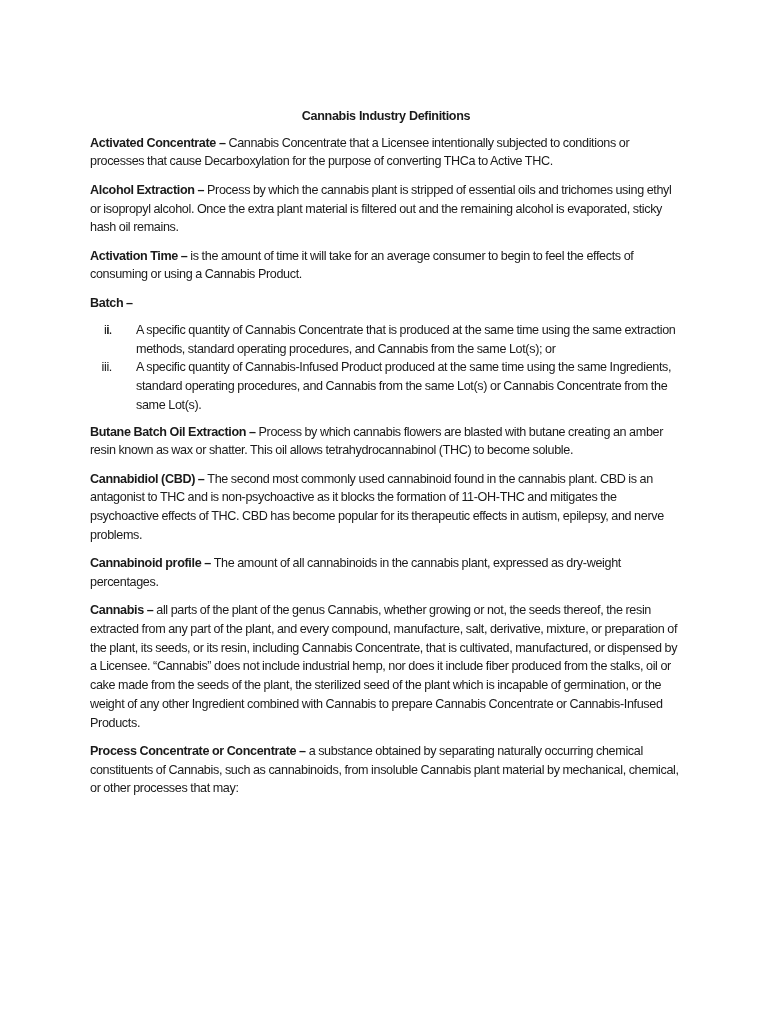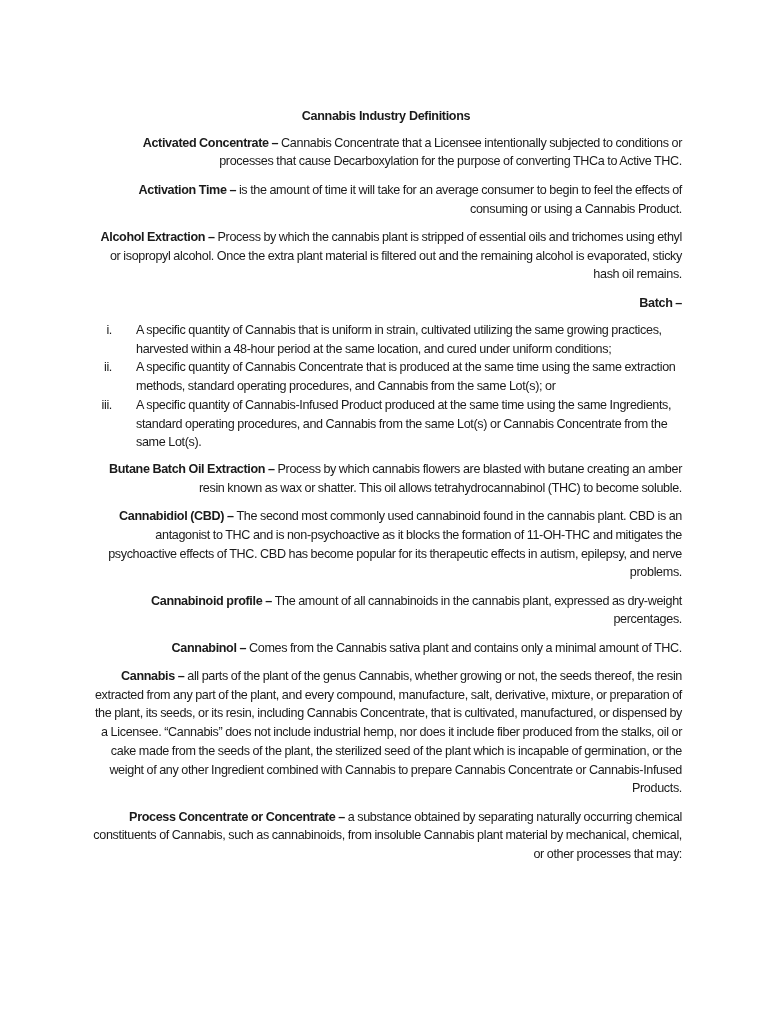--- a/index.html
+++ b/index.html
@@ -28,21 +28,20 @@
       letter-spacing: -0.35px;
       line-height: 18.7px;
       margin: 15px 0 8px 0;
     }
     .def {
       font-size: 12.6px;
       letter-spacing: -0.35px;
       word-spacing: -0.3px;
       line-height: 18.7px;
       margin: 0 0 9.7px 0;
-      text-align: right;
     }
     .term {
       font-weight: bold;
     }
     .batch-list {
       list-style: none;
       margin: -1px 0 8px 0;
       padding: 0;
     }
     .batch-item {
@@ -64,34 +63,33 @@
 <body>
 
 <div class="page">
   <div class="doc-title">Cannabis Industry Definitions</div>
 
   <p class="def">
     <span class="term">Activated Concentrate</span><span class="term"> – </span><span>Cannabis Concentrate that a Licensee intentionally subjected to conditions or processes that cause Decarboxylation for the purpose of converting THCa to Active THC.</span>
   </p>
 
   <p class="def">
-    <span class="term">Activation Time</span><span class="term"> – </span><span>is the amount of time it will take for an average consumer to begin to feel the effects of consuming or using a Cannabis Product.</span>
+    <span class="term">Alcohol Extraction</span><span class="term"> – </span><span>Process by which the cannabis plant is stripped of essential oils and trichomes using ethyl or isopropyl alcohol. Once the extra plant material is filtered out and the remaining alcohol is evaporated, sticky hash oil remains.</span>
   </p>
 
   <p class="def">
-    <span class="term">Alcohol Extraction</span><span class="term"> – </span><span>Process by which the cannabis plant is stripped of essential oils and trichomes using ethyl or isopropyl alcohol. Once the extra plant material is filtered out and the remaining alcohol is evaporated, sticky hash oil remains.</span>
+    <span class="term">Activation Time</span><span class="term"> – </span><span>is the amount of time it will take for an average consumer to begin to feel the effects of consuming or using a Cannabis Product.</span>
   </p>
 
   <p class="def">
     <span class="term">Batch</span><span class="term"> –</span>
   </p>
   <ol class="batch-list">
     <li class="batch-item">
       <span class="batch-num">i.</span>
-      <span>A specific quantity of Cannabis that is uniform in strain, cultivated utilizing the same growing practices, harvested within a 48-hour period at the same location, and cured under uniform conditions;</span>
     </li>
     <li class="batch-item">
       <span class="batch-num">ii.</span>
       <span>A specific quantity of Cannabis Concentrate that is produced at the same time using the same extraction methods, standard operating procedures, and Cannabis from the same Lot(s); or</span>
     </li>
     <li class="batch-item">
       <span class="batch-num">iii.</span>
       <span>A specific quantity of Cannabis-Infused Product produced at the same time using the same Ingredients, standard operating procedures, and Cannabis from the same Lot(s) or Cannabis Concentrate from the same Lot(s).</span>
     </li>
   </ol>
@@ -102,23 +100,20 @@
 
   <p class="def">
     <span class="term">Cannabidiol (CBD)</span><span class="term"> – </span><span>The second most commonly used cannabinoid found in the cannabis plant. CBD is an antagonist to THC and is non-psychoactive as it blocks the formation of 11-OH-THC and mitigates the psychoactive effects of THC. CBD has become popular for its therapeutic effects in autism, epilepsy, and nerve problems.</span>
   </p>
 
 
   <p class="def">
     <span class="term">Cannabinoid profile</span><span class="term"> – </span><span>The amount of all cannabinoids in the cannabis plant, expressed as dry-weight percentages.</span>
   </p>
 
-  <p class="def">
-    <span class="term">Cannabinol</span><span class="term"> – </span><span>Comes from the Cannabis sativa plant and contains only a minimal amount of THC.</span>
-  </p>
 
   <p class="def">
     <span class="term">Cannabis</span><span class="term"> – </span><span>all parts of the plant of the genus Cannabis, whether growing or not, the seeds thereof, the resin extracted from any part of the plant, and every compound, manufacture, salt, derivative, mixture, or preparation of the plant, its seeds, or its resin, including Cannabis Concentrate, that is cultivated, manufactured, or dispensed by a Licensee. “Cannabis” does not include industrial hemp, nor does it include fiber produced from the stalks, oil or cake made from the seeds of the plant, the sterilized seed of the plant which is incapable of germination, or the weight of any other Ingredient combined with Cannabis to prepare Cannabis Concentrate or Cannabis-Infused Products.</span>
   </p>
 
   <p class="def">
     <span class="term">Process Concentrate or Concentrate</span><span class="term"> – </span><span>a substance obtained by separating naturally occurring chemical constituents of Cannabis, such as cannabinoids, from insoluble Cannabis plant material by mechanical, chemical, or other processes that may:</span>
   </p>
 </div>
 

